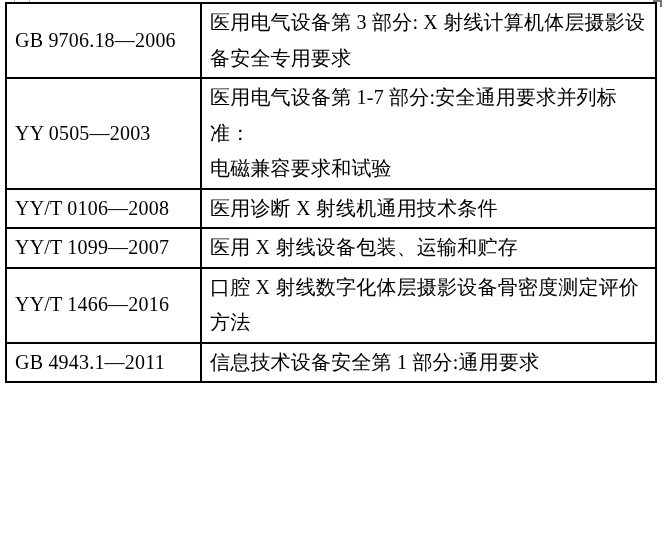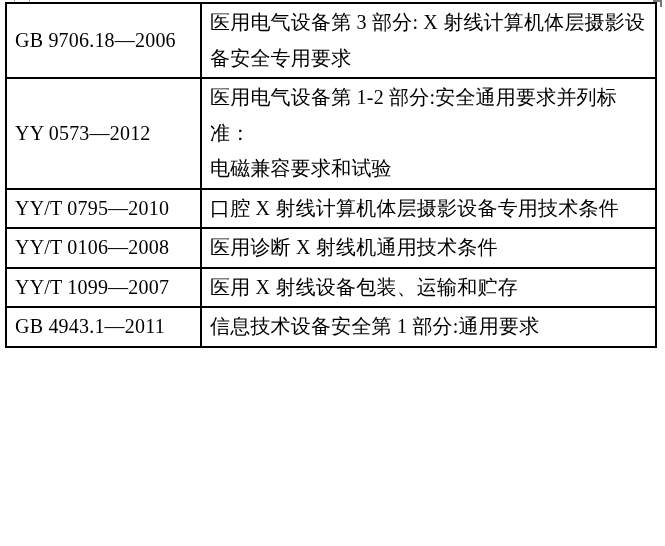--- a/index.html
+++ b/index.html
@@ -73,35 +73,36 @@
       <col class="col-code">
       <col class="col-title">
     </colgroup>
     <tbody id="standards-tbody">
         <tr>
           <td class="code-cell">GB 9706.18—2006</td>
           <td class="title-cell">医用电气设备第 3 部分: X 射线计算机体层摄影设
 备安全专用要求</td>
         </tr>
         <tr>
-          <td class="code-cell">YY 0573—2012</td>
-          <td class="title-cell">医用电气设备第 1-2 部分:安全通用要求并列标准：
+          <td class="code-cell">YY 0505—2003</td>
+          <td class="title-cell">医用电气设备第 1-7 部分:安全通用要求并列标准：
 电磁兼容要求和试验</td>
-        </tr>
-        <tr>
-          <td class="code-cell">YY/T 0795—2010</td>
-          <td class="title-cell">口腔 X 射线计算机体层摄影设备专用技术条件</td>
         </tr>
         <tr>
           <td class="code-cell">YY/T 0106—2008</td>
           <td class="title-cell">医用诊断 X 射线机通用技术条件</td>
         </tr>
         <tr>
           <td class="code-cell">YY/T 1099—2007</td>
           <td class="title-cell">医用 X 射线设备包装、运输和贮存</td>
         </tr>
         <tr>
+          <td class="code-cell">YY/T 1466—2016</td>
+          <td class="title-cell">口腔 X 射线数字化体层摄影设备骨密度测定评价
+方法</td>
+        </tr>
+        <tr>
           <td class="code-cell">GB 4943.1—2011</td>
           <td class="title-cell">信息技术设备安全第 1 部分:通用要求</td>
         </tr>
       </tbody>
   </table>
 </div>
 
 </body></html>

